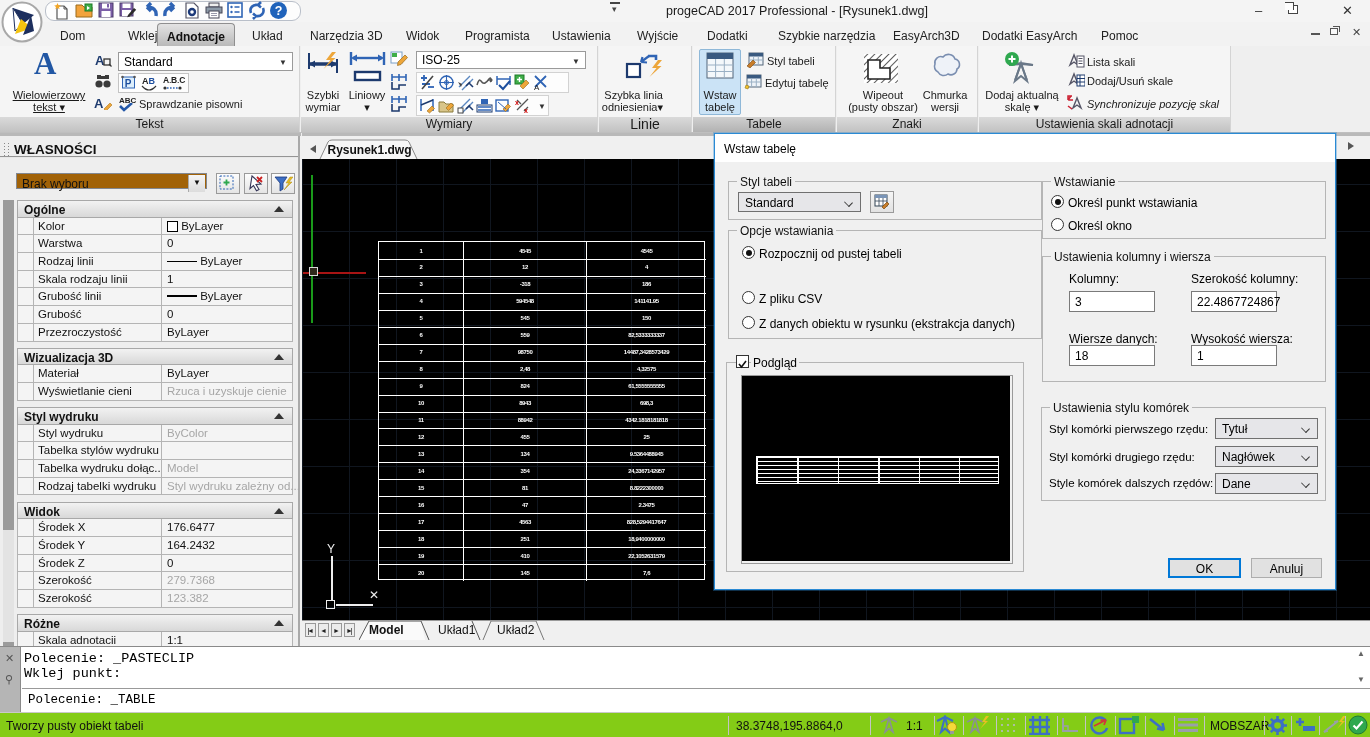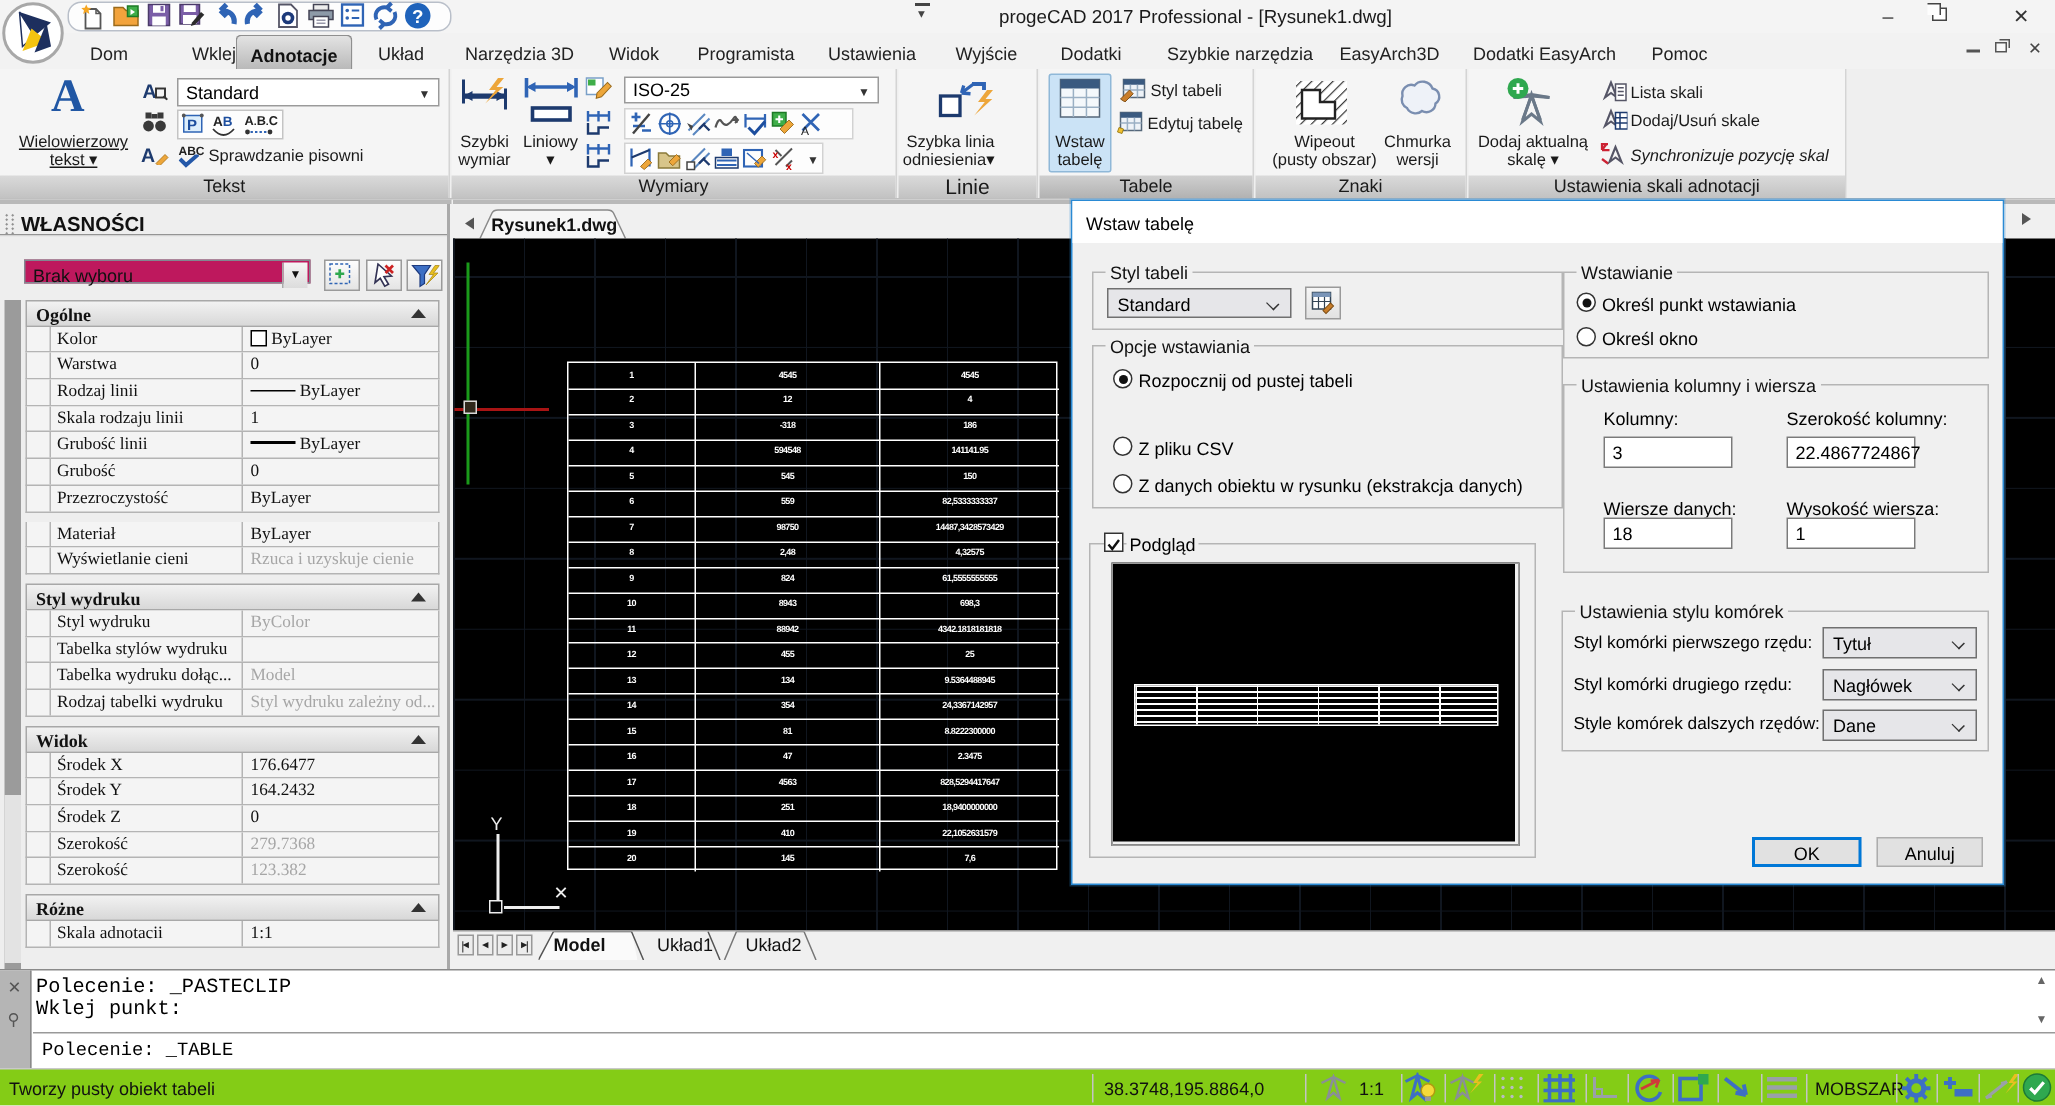--- a/index.html
+++ b/index.html
@@ -15,23 +15,23 @@
 
 #ribbon{position:absolute;left:0;top:46px;width:1370px;height:87px;background:#efefef;border-bottom:1px solid #bfbfbf;}
 .rgroup{position:absolute;top:0;height:86px;background:#f5f5f5;border-right:1px solid #d4d4d4;}
 .rlabel{position:absolute;left:0;bottom:0;width:100%;height:15px;background:linear-gradient(#dadada,#c2c2c2);font-size:12px;color:#1a1a1a;text-align:center;line-height:15px;}
 .rsmall{font-size:11px;color:#1a1a1a;}
 .ctx{position:absolute;font-size:6px;font-weight:bold;color:#fff;text-align:center;line-height:6px;letter-spacing:-0.4px;}
 .btxt{position:absolute;font-size:11px;color:#1a1a1a;text-align:center;line-height:11.5px;}
 
 #props{position:absolute;left:0;top:136px;width:300px;height:510px;background:#eeeeee;border-right:2px solid #a9a9a9;}
 #phead{position:absolute;left:0;top:0px;width:298px;height:22px;border-bottom:2px groove #e8e8e8;font-weight:bold;font-size:13.5px;color:#111;padding:6px 0 0 14px;}
-#pcombo{position:absolute;left:16px;top:37px;width:191px;height:16px;background:#be185d;border:1px solid #828790;font-size:12px;padding:3px 0 0 5px;color:#111;}
+#pcombo{position:absolute;left:16px;top:37px;width:191px;height:16px;background:#a16207;border:1px solid #828790;font-size:12px;padding:3px 0 0 5px;color:#111;}
 .pbtn{position:absolute;top:37px;width:24px;height:21px;background:linear-gradient(#fdfdfd,#e4e4e4);border:1px solid #9a9a9a;}
-#grid{position:absolute;left:17px;top:64px;width:276px;font-family:Liberation Serif, serif;}
+#grid{position:absolute;left:17px;top:64px;width:276px;}
 .cat{position:relative;height:17.7px;background:linear-gradient(#f2f2f2,#d8d8d8);border:1px solid #a8a8a8;font-weight:bold;font-size:12px;padding:2px 0 0 6px;color:#111;}
 .cat .tri{position:absolute;right:8px;top:5px;width:0;height:0;border-left:5px solid transparent;border-right:5px solid transparent;border-bottom:6px solid #333;}
 .prow{position:relative;height:17.7px;background:#f4f4f4;border:1px solid #b4b4b4;border-top:none;font-size:11.5px;color:#111;}
 .prow .nm{position:absolute;left:15px;top:0;width:129px;height:100%;border-left:1px solid #b4b4b4;border-right:1px solid #b4b4b4;padding:2px 0 0 4px;overflow:hidden;white-space:nowrap;}
 .prow .vl{position:absolute;left:149px;top:2px;white-space:nowrap;}
 .gray{color:#a6a6a6;}
 .pgap{height:6.2px;}
 #pscroll{position:absolute;left:3px;top:64px;width:11px;height:446px;background:#9b9b9b;}
 #pthumb{position:absolute;left:0;top:330px;width:11px;height:112px;background:#e3e3e3;}
 
@@ -432,20 +432,21 @@
         </div>
   <div class="prow">
           <span class="nm">Grubość</span>
           <span class="vl">0</span>
         </div>
   <div class="prow">
           <span class="nm">Przezroczystość</span>
           <span class="vl">ByLayer</span>
         </div>
   <div class="pgap"></div>
+  <div class="cat">Wizualizacja 3D<span class="tri"></span></div>
   <div class="prow">
           <span class="nm">Materiał</span>
           <span class="vl">ByLayer</span>
         </div>
   <div class="prow">
           <span class="nm">Wyświetlanie cieni</span>
           <span class="vl gray">Rzuca i uzyskuje cienie</span>
         </div>
   <div class="pgap"></div>
   <div class="cat">Styl wydruku<span class="tri"></span></div>

